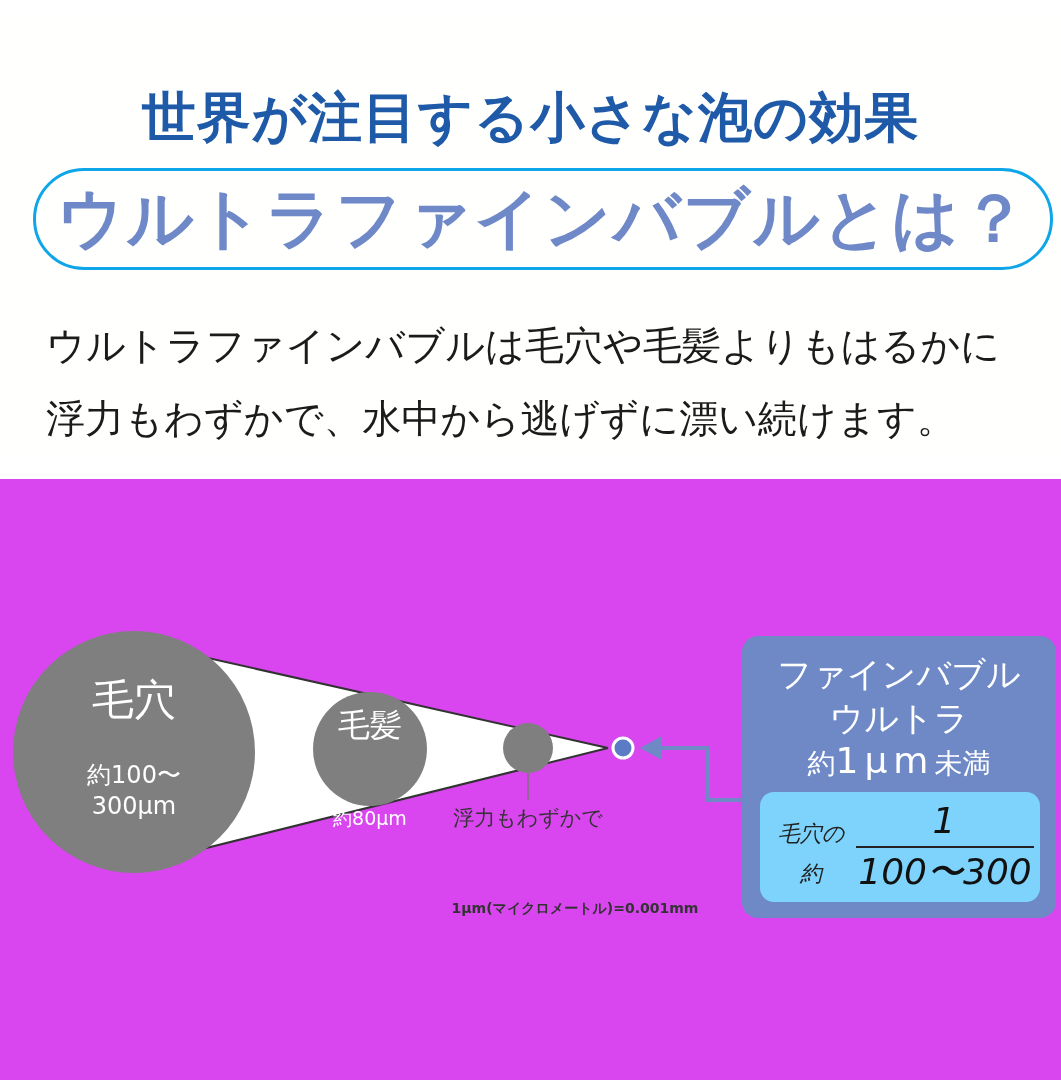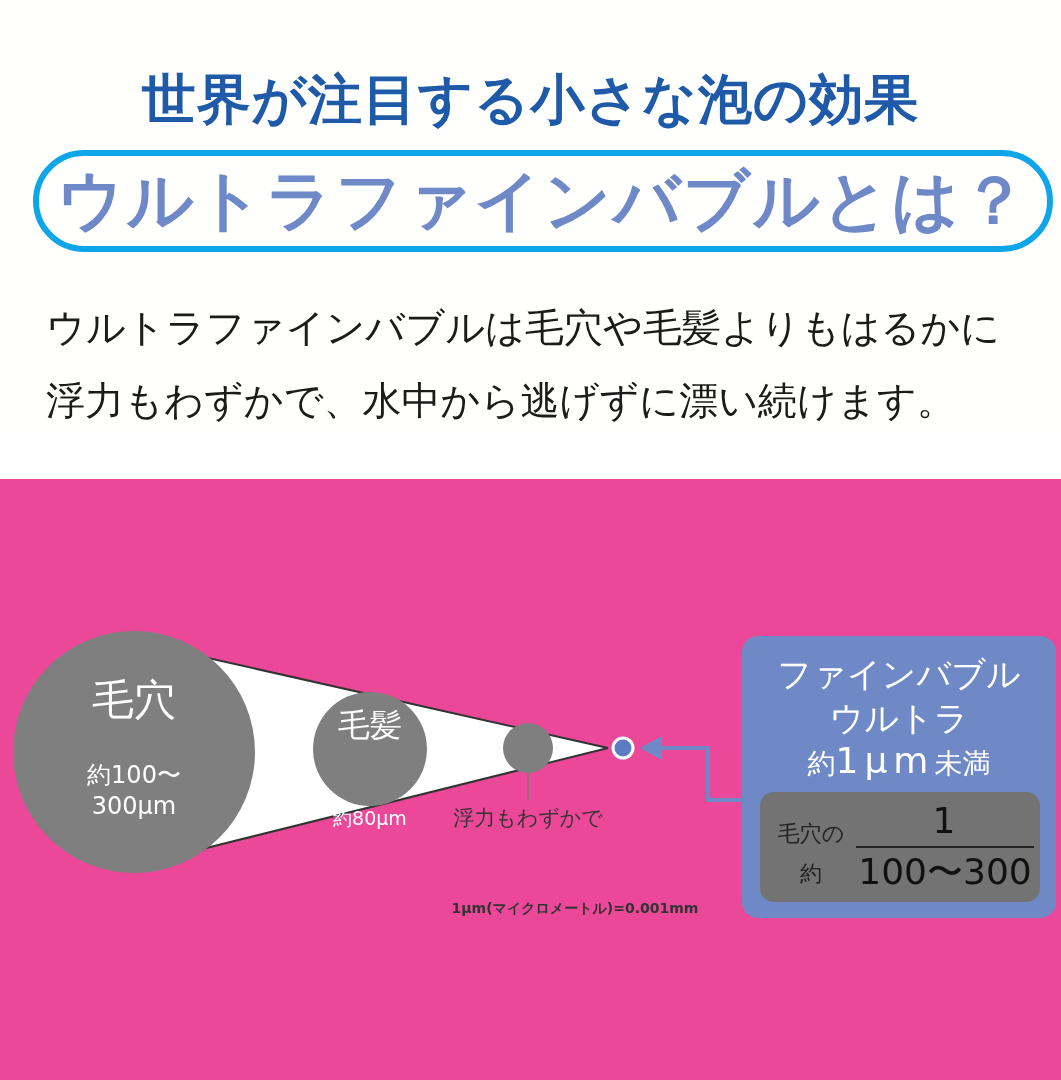--- a/index.html
+++ b/index.html
@@ -2,65 +2,65 @@
 <html><head>
   <meta charset="utf-8">
   <style>
     html, body { margin:0; padding:0; }
     body {
       width:1061px; height:1080px; overflow:hidden; position:relative;
       background:#ffffff;
       font-family:"DejaVu Sans", sans-serif;
     }
     .top {
-      position:absolute; left:0; top:0; width:1061px; height:435px;
+      position:absolute; left:0; top:18px; width:1061px; height:435px;
       background:#fffffe;
     }
     .headline {
       position:absolute; left:0; width:1061px; top:66px;
       text-align:center; font-size:54px; font-weight:bold;
       color:#1f5aa8; letter-spacing:1px; line-height:68px;
       font-family:"DejaVu Sans", sans-serif;
     }
     .pill {
       position:absolute; left:33px; top:150px; width:1020px; height:102px;
-      border:6px solid #0ea5e9; border-radius:52px; box-sizing:border-box;
+      border:3px solid #0ea5e9; border-radius:52px; box-sizing:border-box;
     }
     .pill-text {
       position:absolute; left:0; top:0; width:100%; height:100%;
       display:flex; align-items:center; justify-content:center;
       font-size:66px; font-weight:bold; color:#6f89c8; letter-spacing:2px;
       font-family:"DejaVu Sans", sans-serif;
     }
     .desc {
       position:absolute; left:46px; top:284px; width:1000px;
       font-size:39px; line-height:58px; color:#1b1b1b;
       font-family:"DejaVu Sans", sans-serif;
     }
     .desc div { white-space:nowrap;margin-top:15px; }
     .diagram {
       position:absolute; left:0; top:479px; width:1061px; height:601px;
-      background:#ec4899;
+      background:#d946ef;
     }
     .ufb-box {
       position:absolute; left:742px; top:636px; width:314px; height:282px;
       background:#6e89c6; border-radius:16px;
     }
     .ufb-title {
       position:absolute; left:0; width:314px; top:16px; text-align:center;
       color:#ffffff; font-size:34px; line-height:44px;
     }
     .ufb-size {
       position:absolute; left:0; width:314px; top:106px; text-align:center;
       color:#ffffff; font-size:28px; line-height:38px;
     }
     .ufb-size .big { font-size:36px; letter-spacing:6px; }
     .ratio-box {
       position:absolute; left:18px; top:156px; width:280px; height:110px;
-      background:#737373; border-radius:14px;
+      background:#7dd3fc; border-radius:14px;font-style:italic;
     }
     .ratio-prefix {
       position:absolute; left:12px; top:22px; font-size:22px; line-height:40px;
       color:#222; text-align:center; width:78px;
     }
     .frac-num {
       position:absolute; left:96px; width:176px; top:8px; text-align:center;
       font-size:36px; color:#111; line-height:42px;
     }
     .frac-line {

